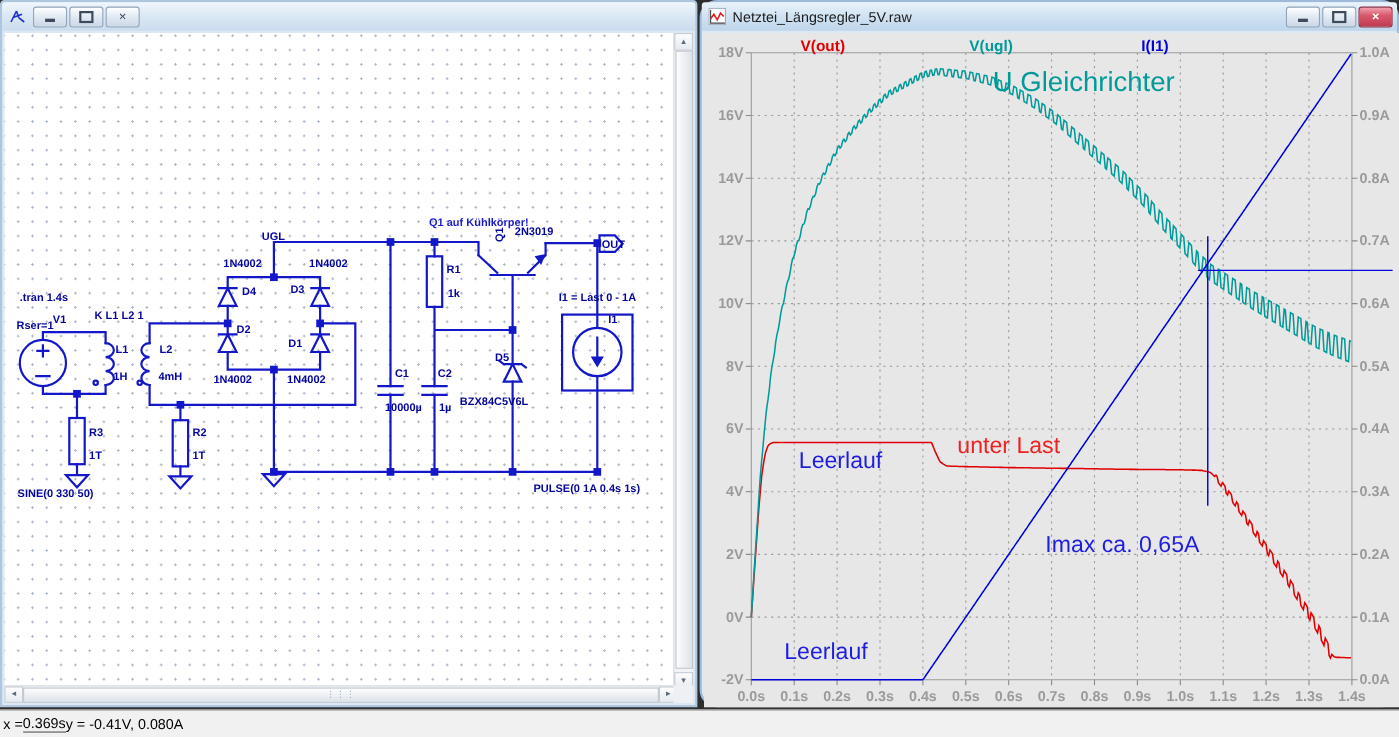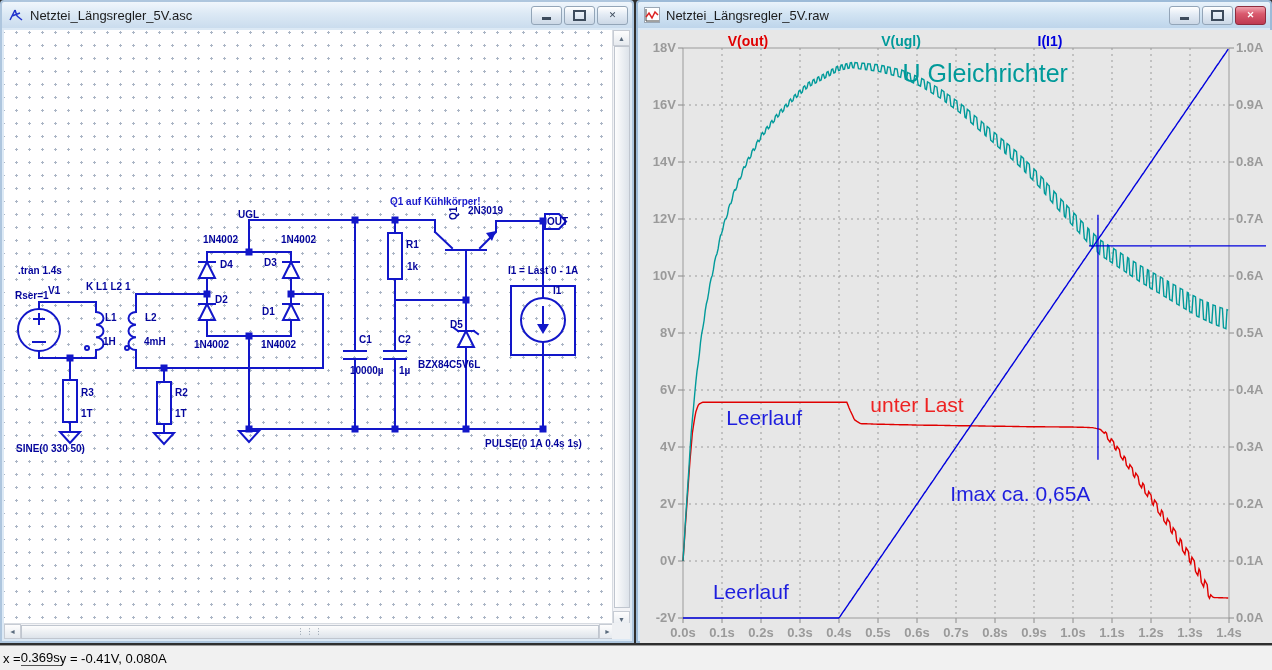--- a/index.html
+++ b/index.html
@@ -1,21 +1,21 @@
 <!DOCTYPE html>
 <html><head>
 <meta charset="utf-8">
 <style>
   html,body{margin:0;padding:0;background:#2e2e2e;}
   #screen{position:relative;width:1272px;height:670px;overflow:hidden;
     font-family:"Liberation Sans",sans-serif;background:#2e2e2e;}
   .win{position:absolute;top:0;height:643px;border:2px solid #aec6de;border-radius:4px 4px 0 0;
     box-sizing:border-box;background:#dce9f5;}
   #left-window{left:0;width:634px;}
-  #right-window{left:636px;width:636px;border-color:#9dbbd8;}
+  #right-window{left:636px;width:636px;border-color:#9dbbd8;border-radius:16px;}
   .titlebar{height:26px;display:flex;align-items:center;gap:6px;padding-left:6px;
     background:linear-gradient(#f0f6fc,#dcE9f5 45%,#cadcee);border-radius:3px 3px 0 0;}
   #right-window .titlebar{background:linear-gradient(#eaf3fb,#d2e4f3 45%,#bed5eb);}
   .title-text{font-size:13px;color:#1c1c1c;flex:1;white-space:nowrap;overflow:hidden;}
   .btn-group{display:flex;gap:2px;margin-right:4px;}
   .tbtn{width:29px;height:17px;border:1px solid #93a5b8;border-radius:3px;
     background:linear-gradient(#ffffff,#e3ebf4 45%,#ccd8e6);display:flex;align-items:center;
     justify-content:center;font-size:9px;color:#3d4b5c;line-height:1;}
   .tbtn.close-red{background:linear-gradient(#f0a2ae,#d95a6e 40%,#bf3a52);color:#fff;
     border-color:#8e2c3e;font-weight:bold;}
@@ -57,21 +57,20 @@
 </head>
 <body>
 
 <div id="screen">
 
   <div class="win" id="left-window">
     <div class="titlebar">
       <svg width="16" height="16" viewBox="0 0 16 16">
         <path d="M2,13 L7,3 M7,3 L9,9 M4,9 L12,6 M9,9 L14,13" stroke="#2233cc" stroke-width="1.5" fill="none"></path>
       </svg>
-      <span class="title-text">Netztei_Längsregler_5V.asc</span>
       <div class="btn-group">
         <div class="tbtn">
             <div class="glyph-min"></div>
           </div>
         <div class="tbtn">
             <div class="glyph-max"></div>
           </div>
         <div class="tbtn">✕</div>
       </div>
     </div>

